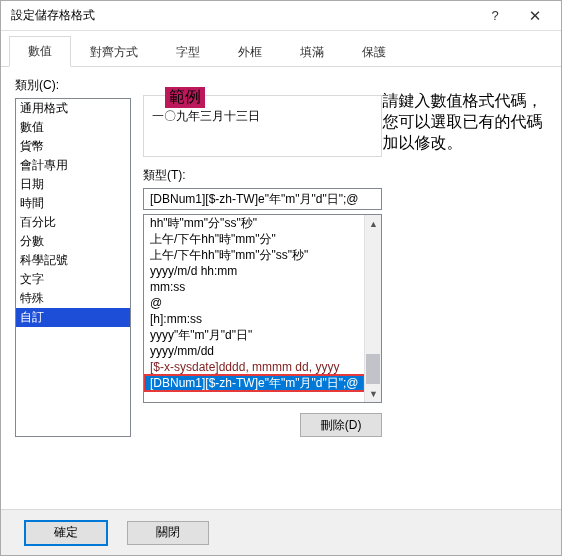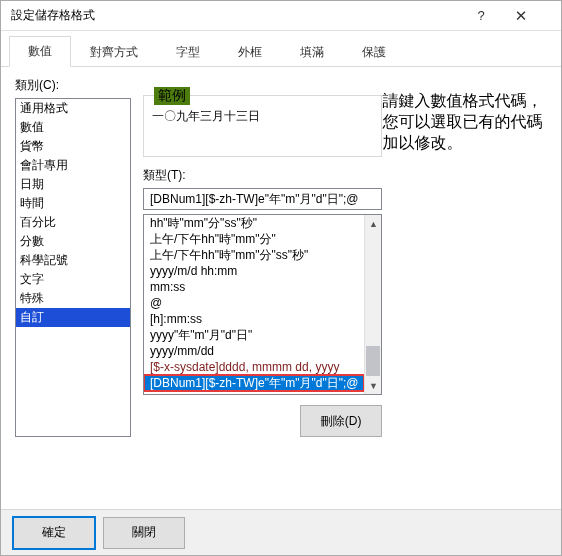--- a/index.html
+++ b/index.html
@@ -1,48 +1,48 @@
 <!DOCTYPE html>
 <html><head>
   <meta charset="utf-8">
   <style>
     * { margin: 0; padding: 0; box-sizing: border-box; font-family: "Microsoft JhengHei", "PMingLiU", sans-serif; }
     body { background: #fff; width: 562px; height: 556px; overflow: hidden; }
     .window { width: 562px; height: 556px; border: 1px solid #aaa; background: #fff; display: flex; flex-direction: column; }
-    .titlebar { height: 30px; background: #fff; border-bottom: 1px solid #e0e0e0; display: flex; align-items: center; padding: 0 20px 0 10px; }
+    .titlebar { height: 30px; background: #fff; border-bottom: 1px solid #e0e0e0; display: flex; align-items: center; padding: 0 6px 0 10px; }
     .titlebar-title { flex: 1; font-size: 12px; }
     .titlebar-btn { width: 40px; height: 28px; display: flex; align-items: center; justify-content: center; font-size: 13px; color: #333; }
     .titlebar-btn.close { font-size: 15px; }
     .tabs { height: 32px; display: flex; align-items: flex-end; padding: 0 8px; border-bottom: 1px solid #d9d9d9; background: #fff; margin-top: 4px; }
     .tab { padding: 6px 18px 6px 18px; font-size: 12px; color: #333; border: 1px solid transparent; border-bottom: none; position: relative; top: 1px; cursor: pointer; }
     .tab.active { border: 1px solid #d9d9d9; border-bottom: 1px solid #fff; background: #fff; }
     .content { flex: 1; padding: 10px 14px 8px 14px; display: flex; }
     .row-main { display: flex; gap: 12px; height: 360px; }
     .left-col { width: 116px; display: flex; flex-direction: column; }
     .label { font-size: 12px; margin-bottom: 4px; }
     .listbox { flex: 1; border: 1px solid #828790; background: #fff; overflow-y: auto; font-size: 12px; }
     .listbox-item { padding: 1px 4px; cursor: pointer; font-family: Liberation Mono, monospace; }
     .listbox-item.selected { background: #1d4ed8; color: #fff; }
     .right-col { flex: 1; display: flex; flex-direction: column; }
     .sample-box { height: 62px; border: 1px solid #d9d9d9; padding: 6px 8px; margin-bottom: 10px; margin-top: 18px; position: relative; }
-    .sample-label { position: absolute; top: -9px; left: 10px; background: #4d7c0f; padding: 0 4px; font-size: 14px; }
+    .sample-label { position: absolute; top: -9px; left: 21px; background: #be185d; padding: 0 4px; font-size: 16px; }
     .sample-text { font-size: 12px; margin-top: 6px; }
     .type-input { width: 100%; height: 22px; border: 1px solid #828790; padding: 2px 6px; font-size: 12px; margin-bottom: 4px; }
     .type-list { flex: 1; border: 1px solid #828790; background: #fff; font-size: 12px; position: relative; display: flex; }
     .type-list-inner { flex: 1; overflow: hidden; }
     .type-item { padding: 0 6px; line-height: 16px; cursor: pointer; white-space: nowrap; }
     .type-item.selected { background: #0078d7; color: #fff; outline: 2px solid #e63939; outline-offset: -1px; }
     .type-item.dimmed { color: #7f1d1d; }
     .scrollbar { width: 17px; background: #f0f0f0; border-left: 1px solid #e0e0e0; position: relative; }
     .scroll-btn { height: 17px; background: #f0f0f0; display:flex; align-items:center; justify-content:center; font-size:9px; color:#555; }
     .scroll-btn.top { position: absolute; top: 0; left:0; right:0; }
     .scroll-btn.bot { position: absolute; bottom: 0; left:0; right:0; }
     .scroll-thumb { position: absolute; left: 1px; right: 1px; bottom: 18px; height: 30px; background: #c2c3c9; }
     .delete-row { display: flex; justify-content: flex-end; margin-top: 10px; }
-    .btn { min-width: 82px; height: 32px; border: 1px solid #adadad; background: #e1e1e1; font-size: 12px; cursor: pointer; padding: 0 20px; }
+    .btn { min-width: 82px; height: 24px; border: 1px solid #adadad; background: #e1e1e1; font-size: 12px; cursor: pointer; padding: 0 20px; margin-left: 12px; }
     .hint { font-size: 16px; margin-top: 14px; }
     .footer { height: 46px; border-top: 1px solid #d9d9d9; background: #f0f0f0; display: flex; align-items: center; gap: 8px; padding: 0 12px; }
     .btn.primary { border-color: #0078d7; background: #e1e1e1; outline: 1px solid #0078d7; }
   </style>
 </head>
 <body>
 
 <div class="window">
   <div class="titlebar">
     <div class="titlebar-title">設定儲存格格式</div>

